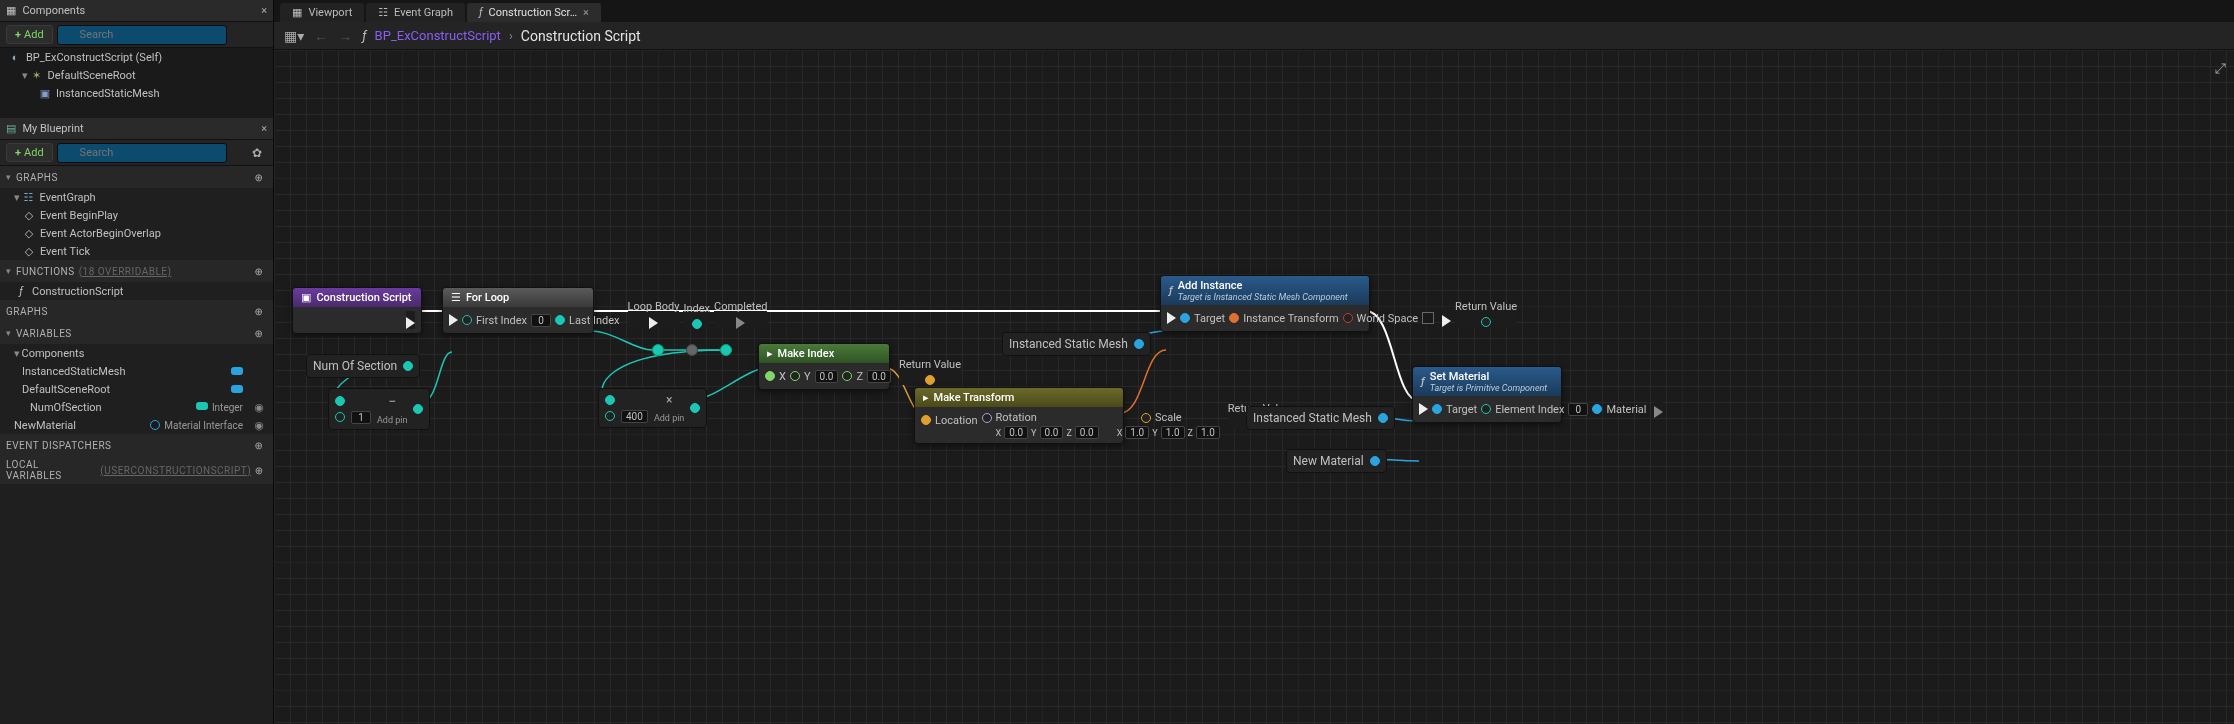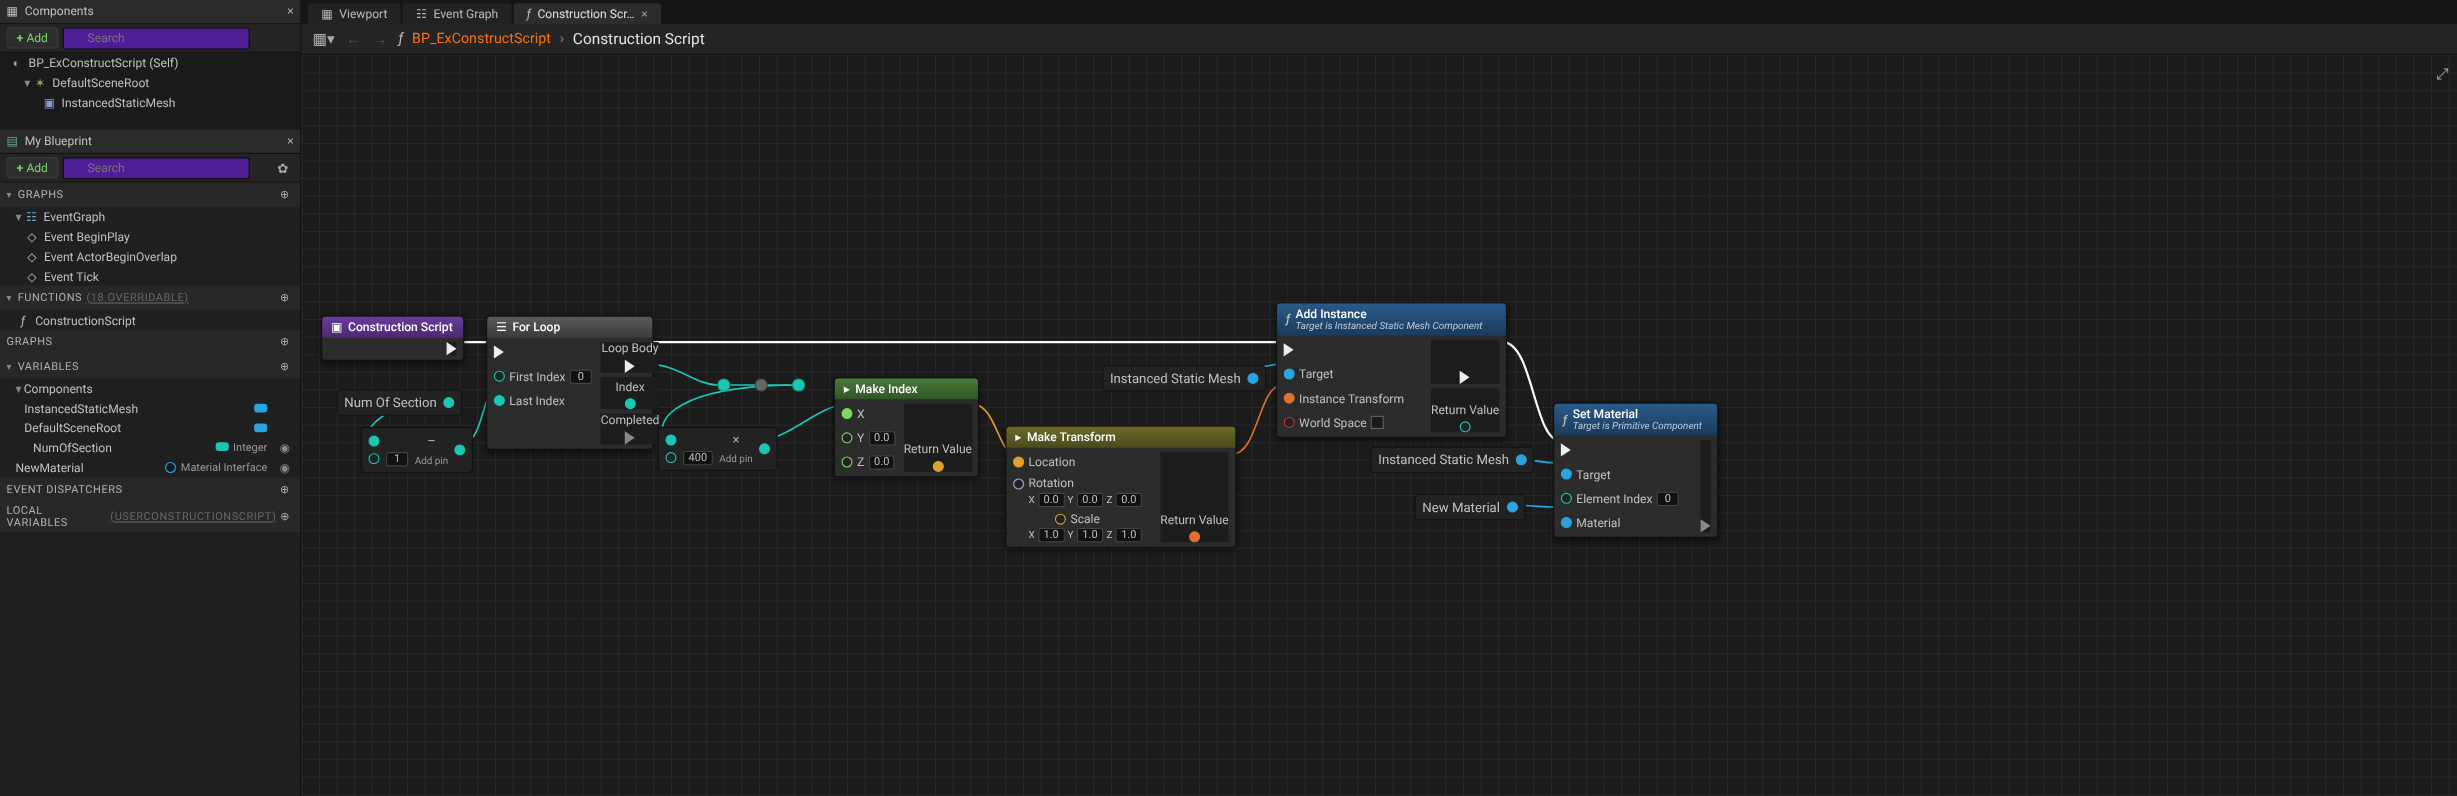--- a/index.html
+++ b/index.html
@@ -49,21 +49,21 @@
   border-radius: 3px;
   cursor: pointer;
   font-size: 11px;
   display: flex;
   align-items: center;
   gap: 3px;
 }
 .add-btn .plus { color: #7fd766; font-weight: bold; }
 .search-box {
   flex: 1;
-  background: #4c1d95;
+  background: #0c4a6e;
   border: 1px solid #0c0c0c;
   color: #999;
   padding: 2px 6px 2px 22px;
   border-radius: 3px;
   height: 20px;
   font-size: 11px;
   position: relative;
 }
 .search-wrap { flex: 1; position: relative; }
 .search-wrap .mag {
@@ -158,21 +158,21 @@
   background: #242424;
   display: flex;
   align-items: center;
   padding: 0 10px;
   gap: 10px;
   border-bottom: 1px solid #111;
 }
 .nav-bar .navbtn { color: #aaa; cursor: pointer; font-size: 14px; }
 .nav-bar .navbtn.dim { color: #555; }
 .breadcrumb { display: flex; align-items: center; gap: 8px; font-size: 13px; }
-.breadcrumb .bc-main { color: #f97316; }
+.breadcrumb .bc-main { color: #8b5cf6; }
 .breadcrumb .bc-sep  { color: #888; }
 .breadcrumb .bc-cur  { color: #e4e4e4; font-size: 14px; }
 .fx-icon { font-style: italic; color: #bbb; }
 .canvas {
   flex: 1;
   position: relative;
   background-color: #1b1b1b;
   background-image:
     linear-gradient(#232323 1px, transparent 1px),
     linear-gradient(90deg, #232323 1px, transparent 1px),
@@ -211,21 +211,21 @@
 .node-header.grey   { background: linear-gradient(180deg,#5a5a5a,#3a3a3a); }
 .node-header.green  { background: linear-gradient(180deg,#4a7a3a,#2f5424); }
 .node-header.orange { background: linear-gradient(180deg,#8a6a1a,#5a4410); }
 .node-header.blue   { background: linear-gradient(180deg,#2a5a8a,#1a3a5a); }
 .node-sub { font-size: 9px; color: #bcd; font-style: italic; font-weight: normal; display:block; }
 .node-body {
   padding: 4px 6px;
   display: flex;
   gap: 8px;
 }
-.pin-col { display: flex; flex-direction: column; gap: 4px; }
+.pin-col { display: flex; flex-direction: row; gap: 4px; }
 .pin-row {
   display: flex;
   align-items: center;
   gap: 4px;
   height: 18px;
   white-space: nowrap;
 }
 .pin-row.right { justify-content: flex-end; }
 .pin {
   width: 10px; height: 10px;

